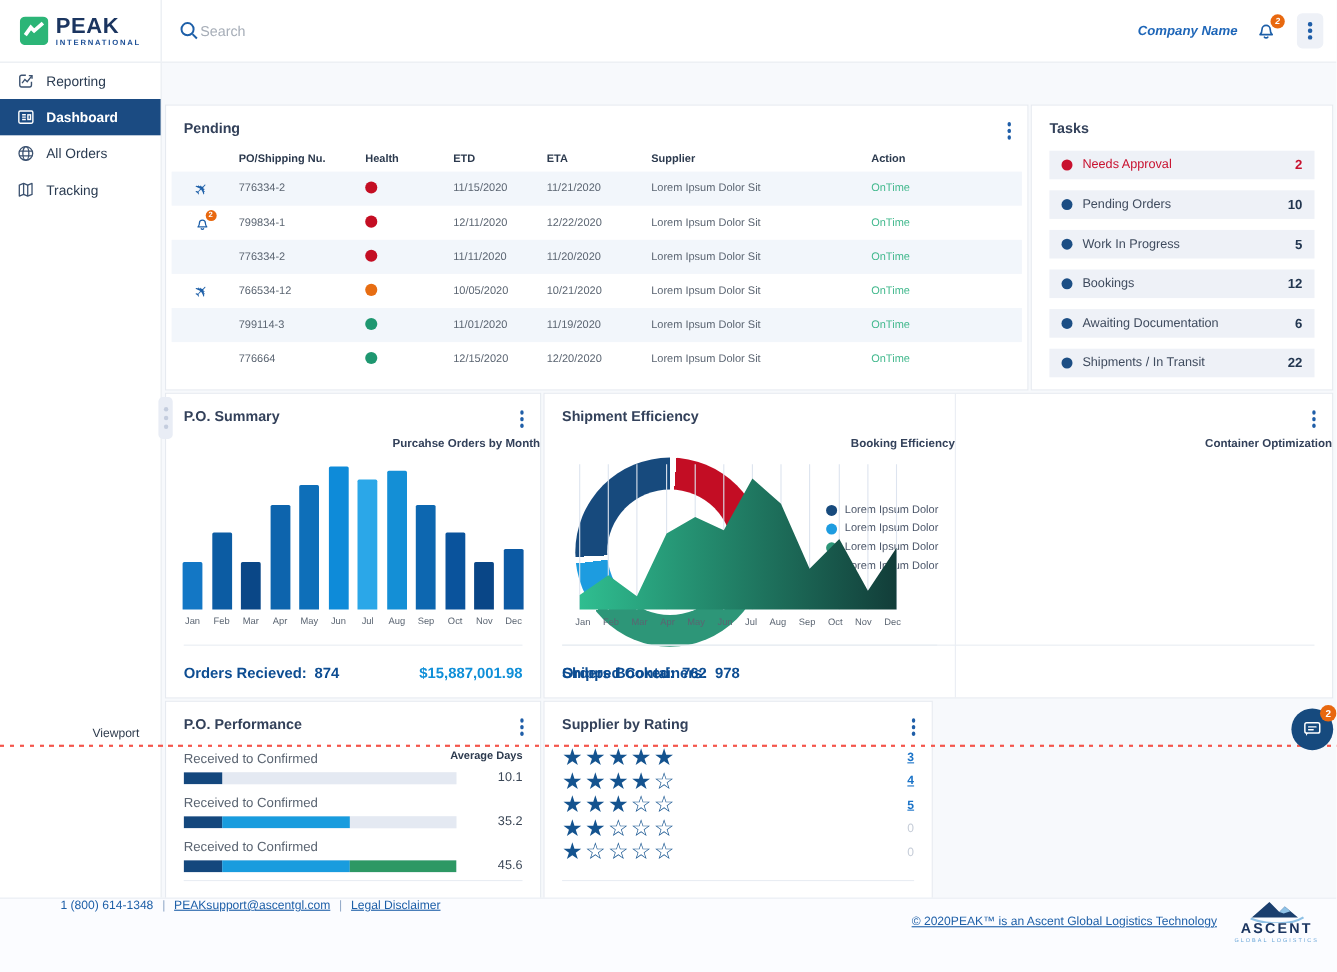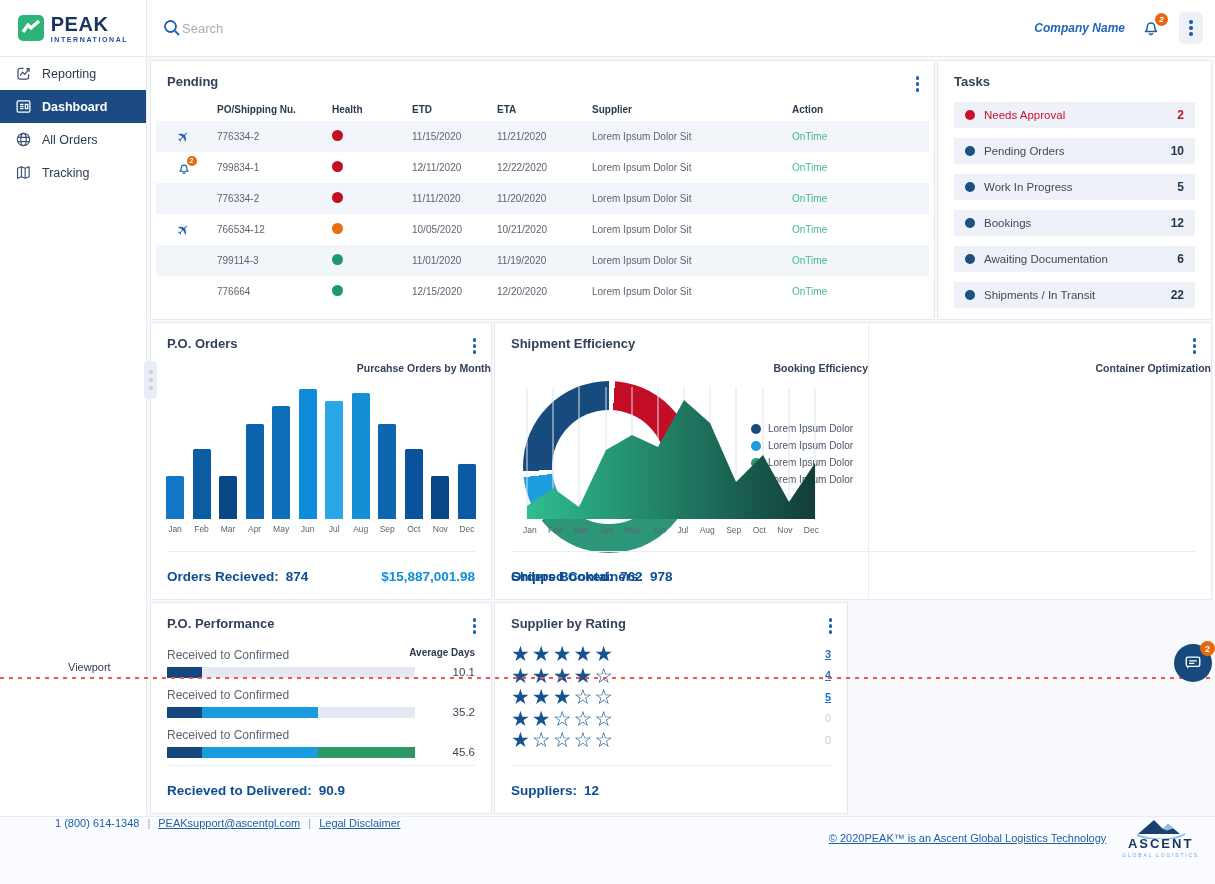--- a/index.html
+++ b/index.html
@@ -30,21 +30,21 @@
   
   .sidebar { position:absolute; left:0; top:57px; width:147px; height:759px; background:#fff;
     border-right:1px solid #e6eaf0; z-index:5; }
   .nav-item { height:33px; display:flex; align-items:center; gap:10px; padding-left:15px;
     font-size:12.5px; color:#2b3c52; cursor:pointer; }
   .nav-item .nav-ico { display:flex; color:#3c5270; }
   .nav-item.active { background:#1b4b82; color:#fff; font-weight:bold; }
   .nav-item.active .nav-ico { color:#fff; }
   
   .main { position:absolute; left:147px; top:57px; width:1068px; height:759px; background:#f7f9fc; }
-  .card { position:absolute; background:#fff; border:1px solid #e6eaf0; }
+  .card { position:absolute; background:#fff; border:1px solid #e6eaf0;margin-top:35px; }
   .card-title { position:absolute; top:13px; left:16px; font-size:13px; font-weight:bold; color:#33415a; }
   .card-kebab { position:absolute; top:15px; right:15px; }
   .card-divider { position:absolute; left:16px; right:16px; bottom:47px; height:1px; background:#e9edf3; }
   .card-total { position:absolute; left:16px; bottom:15px; font-size:13.5px; font-weight:bold; color:#0d4d92; }
   .card-total .tv { margin-left:7px; }
   .card-amount { position:absolute; right:16px; bottom:15px; font-size:13.5px; font-weight:bold; color:#0f8fd8; }
   
   #card-pending { left:3px; top:3px; width:785px; height:260px; }
   .ptable { position:absolute; top:37px; left:5px; right:5px; }
   .prow-head, .prow { display:grid; grid-template-columns:55px 115px 80px 85px 95px 200px 1fr;
@@ -118,21 +118,21 @@
   .f-left { display:flex; gap:8px; align-items:center; }
   .f-left .sep { color:#8fa6c6; }
   .flink { text-decoration:underline; cursor:pointer; }
   .f-right { display:flex; align-items:center; gap:16px; }
   .ascent { display:flex; flex-direction:column; align-items:center; }
   .ascent-name { font-size:13px; font-weight:bold; color:#1b3560; letter-spacing:2px; line-height:1; margin-top:-2px; }
   .ascent-sub { font-size:5px; color:#6aa6d8; letter-spacing:1.8px; margin-top:2px; }
   
   .viewport-line { position:absolute; left:0; top:677px; width:1215px; height:2px; z-index:50;
     background:repeating-linear-gradient(90deg,#f4564c 0 4px,transparent 4px 9px); pointer-events:none; }
-  .viewport-label { position:absolute; left:68px; top:661px; font-size:11px; color:#2f3c4e; z-index:50; }
+  .viewport-label { position:absolute; left:84px; top:661px; font-size:11px; color:#2f3c4e; z-index:50; }
   .chat-fab { position:absolute; left:1174px; top:644px; width:38px; height:38px; border-radius:50%;
     background:#164a7e; z-index:60; display:flex; align-items:center; justify-content:center; cursor:pointer; }
   .chat-badge { position:absolute; top:-3px; right:-3px; width:15px; height:15px; border-radius:50%;
     background:#e8680f; color:#fff; font-size:9px; font-weight:bold; display:flex;
     align-items:center; justify-content:center; }
   .drawer-handle { position:absolute; left:144px; top:361px; width:13px; height:38px; background:#e9edf5;
     border-radius:4px; z-index:20; display:flex; flex-direction:column; gap:4px; align-items:center;
     justify-content:center; cursor:grab; }
   .drawer-handle i { width:4px; height:4px; border-radius:50%; background:#c4cdde; display:block; }
 </style>
@@ -336,21 +336,21 @@
         </div>
         <div class="task-row">
           <span class="task-dot" style="background:#1c4e84"></span>
           <span class="task-label">Shipments / In Transit</span>
           <span class="task-count">22</span>
         </div>
       </div>
   </section>
 
   <section class="card" id="card-posummary">
-    <div class="card-title">P.O. Orders</div>
+    <div class="card-title">P.O. Summary</div>
     <div class="kebab card-kebab">
         <i></i>
         <i></i>
         <i></i>
       </div>
     <div class="chart-subtitle">Purcahse Orders by Month</div>
     <div id="bars">
         <div class="bar" style="height: 43px; background: rgb(19, 119, 197);"></div>
         <div class="bar" style="height: 70px; background: rgb(12, 92, 163);"></div>
         <div class="bar" style="height: 43px; background: rgb(10, 71, 135);"></div>

